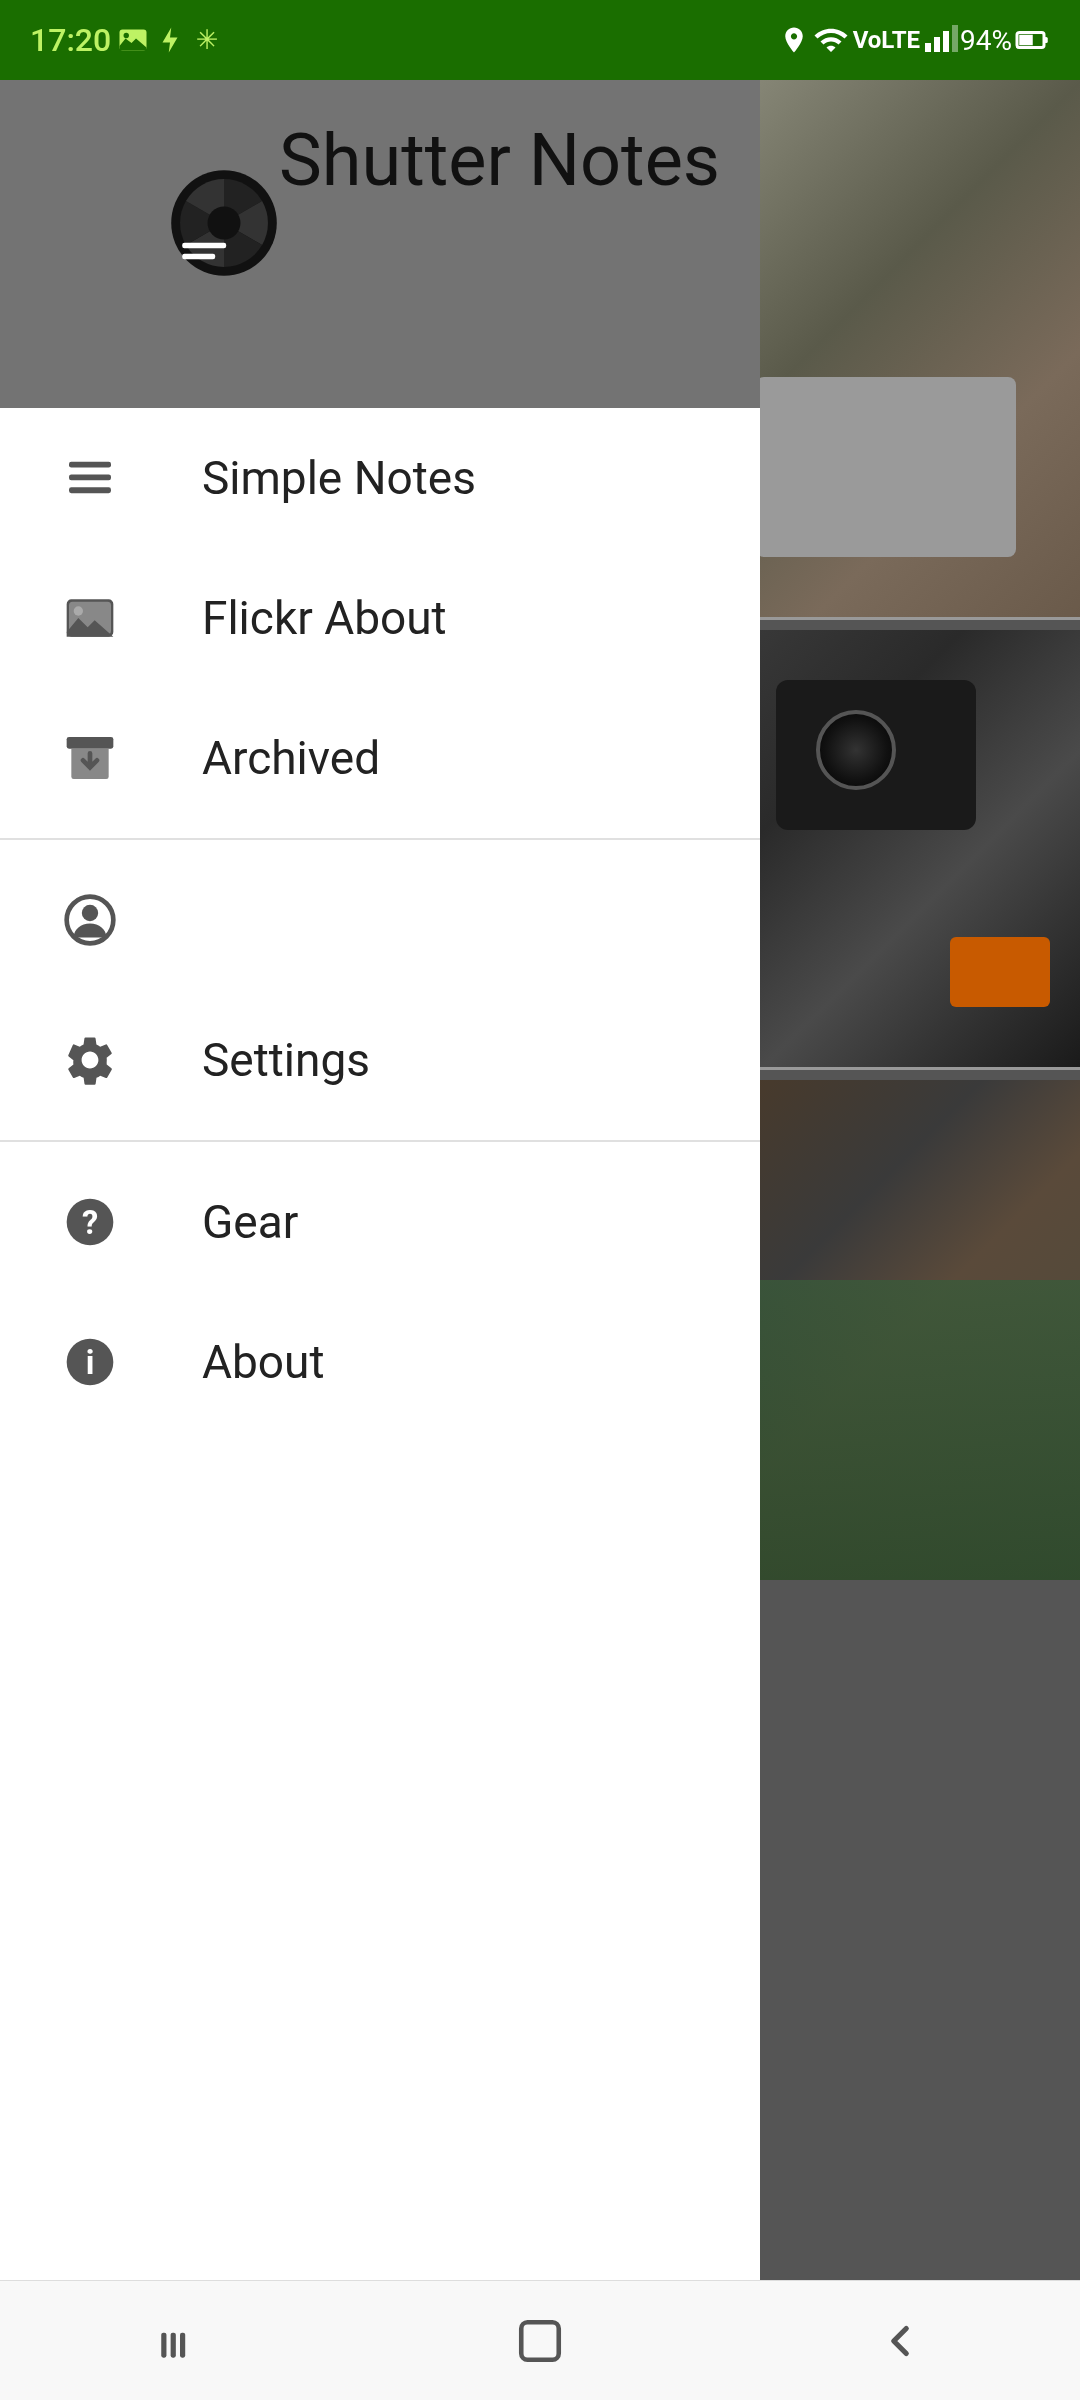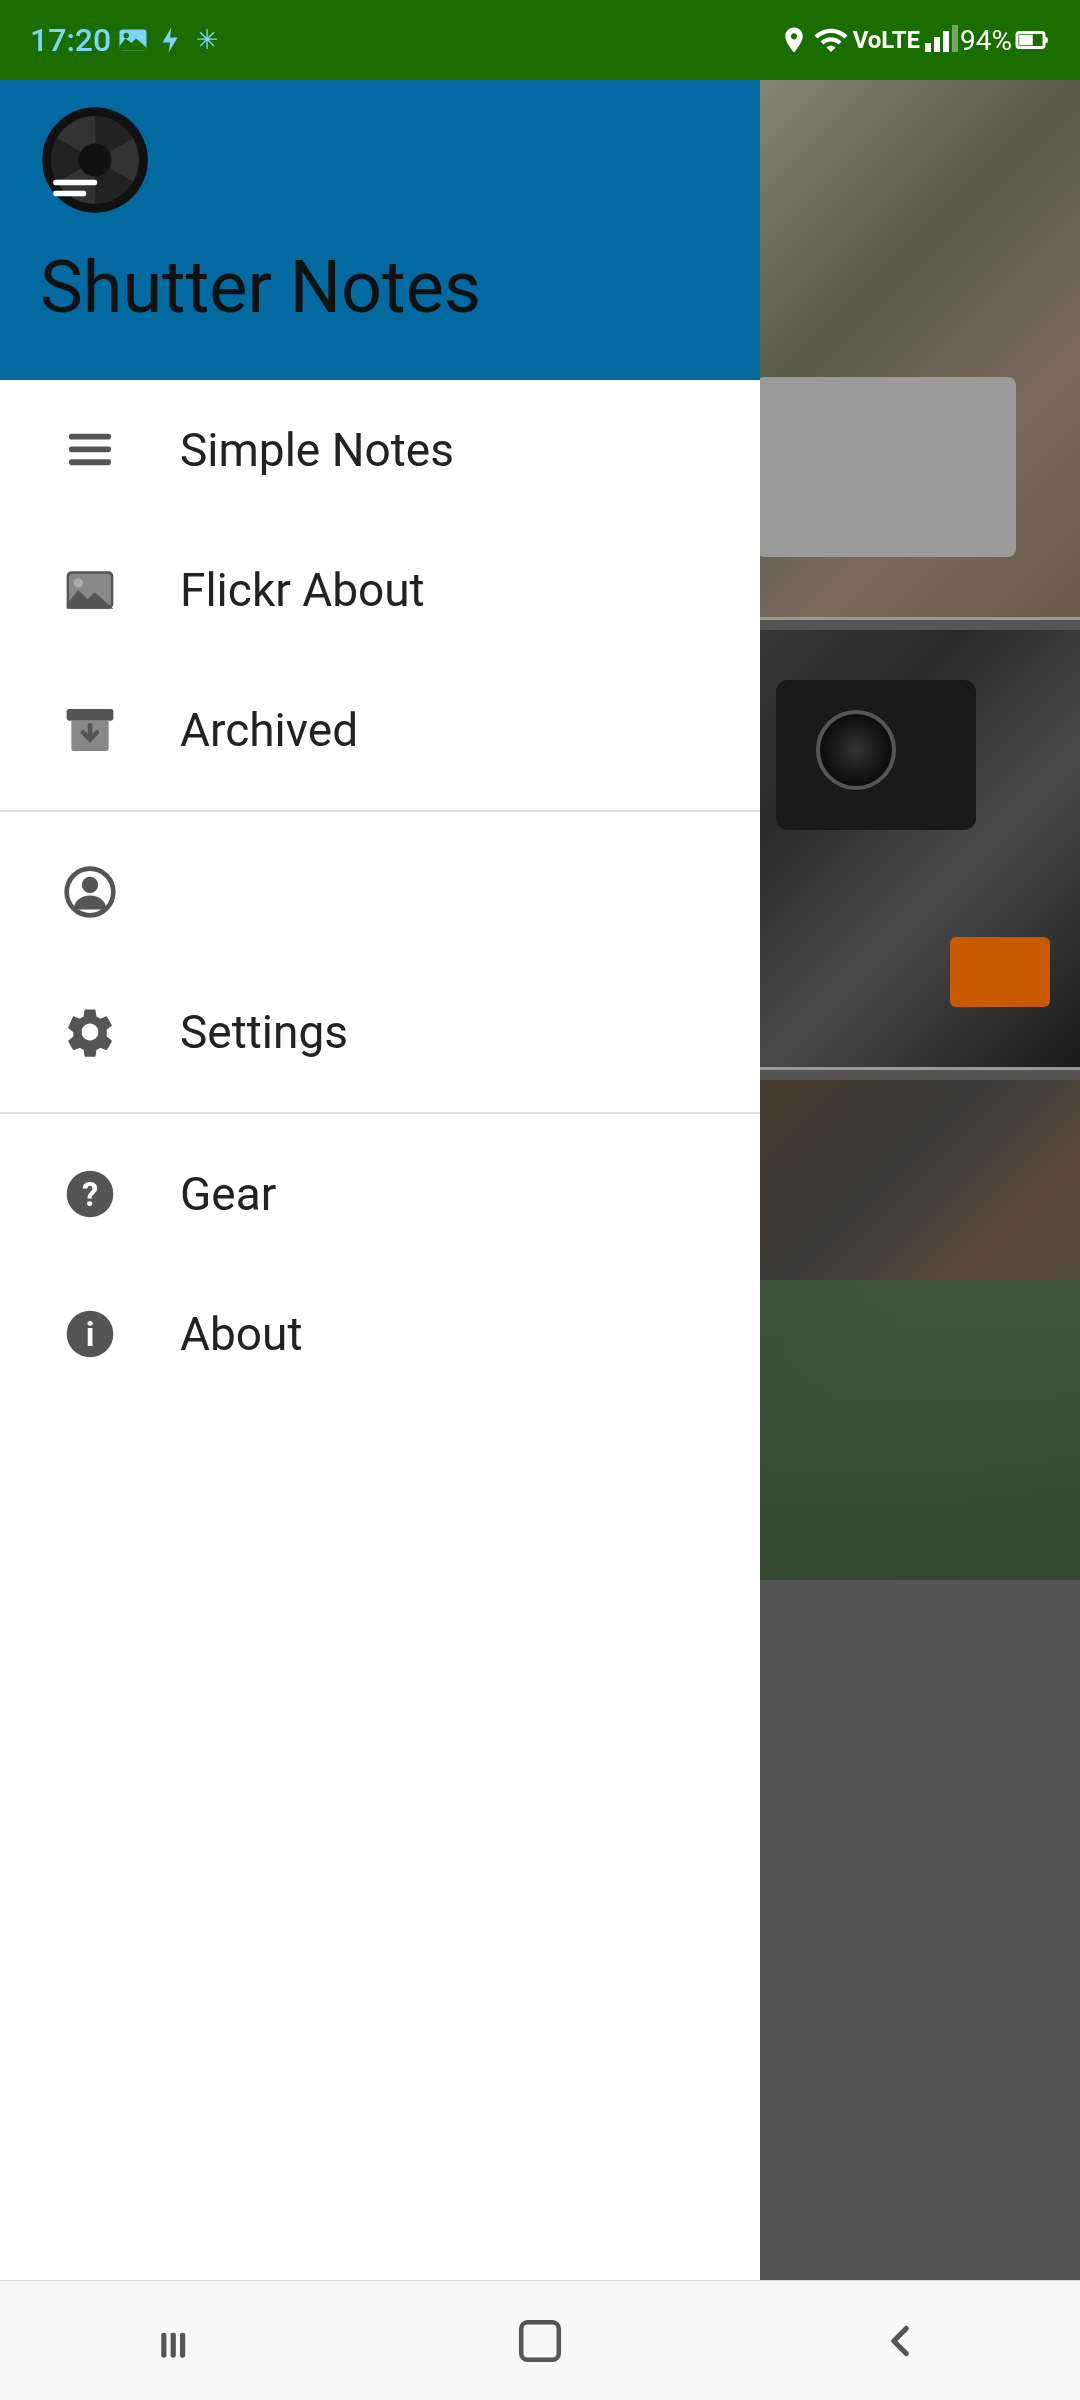--- a/index.html
+++ b/index.html
@@ -26,21 +26,21 @@
       align-items: center;
       justify-content: space-between;
       padding: 0 30px;
       z-index: 10;
     }
 
     .status-left {
       display: flex;
       align-items: center;
       gap: 4px;
-      color: #7dd3fc;
+      color: #bef264;
       font-size: 32px;
       font-weight: 500;
     }
 
     .status-right {
       display: flex;
       align-items: center;
       gap: 2px;
       color: white;
       font-size: 28px;
@@ -54,26 +54,27 @@
       width: 760px;
       height: 2400px;
       background: white;
       z-index: 5;
       display: flex;
       flex-direction: column;
     }
 
     
     .drawer-header {
-      background: #0369a1;
+      background: #737373;
       padding: 80px 40px 50px 40px;
       display: flex;
-      flex-direction: column;
+      flex-direction: row;
       justify-content: flex-end;
       min-height: 380px;
+      margin-top: 28px;
     }
 
     .logo-container {
       display: flex;
       align-items: center;
       margin-bottom: 20px;
     }
 
     .app-title {
       font-size: 72px;
@@ -88,20 +89,21 @@
       background: white;
     }
 
     .nav-item {
       display: flex;
       align-items: center;
       padding: 14px 50px;
       height: 140px;
       cursor: pointer;
       background: white;
+      gap: 22px;
     }
 
     .nav-icon {
       width: 80px;
       height: 80px;
       display: flex;
       align-items: center;
       justify-content: center;
       color: #555;
       flex-shrink: 0;

